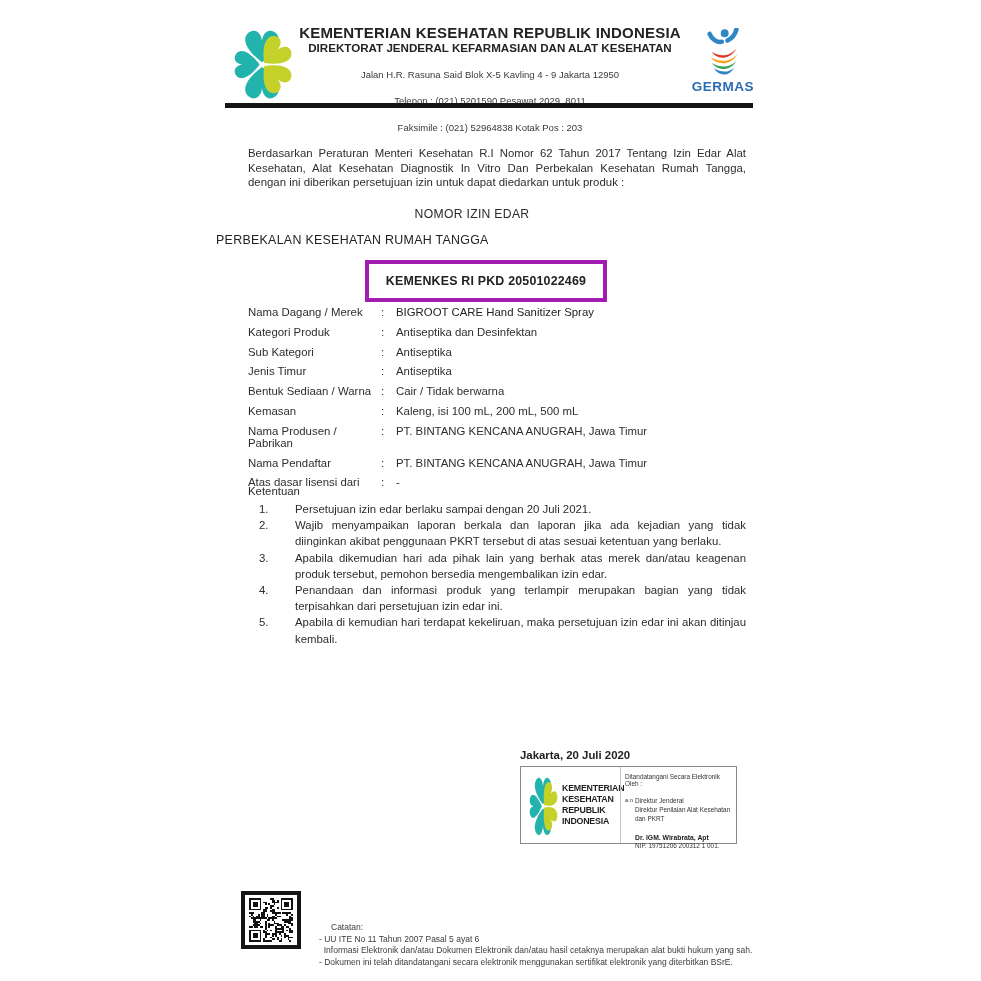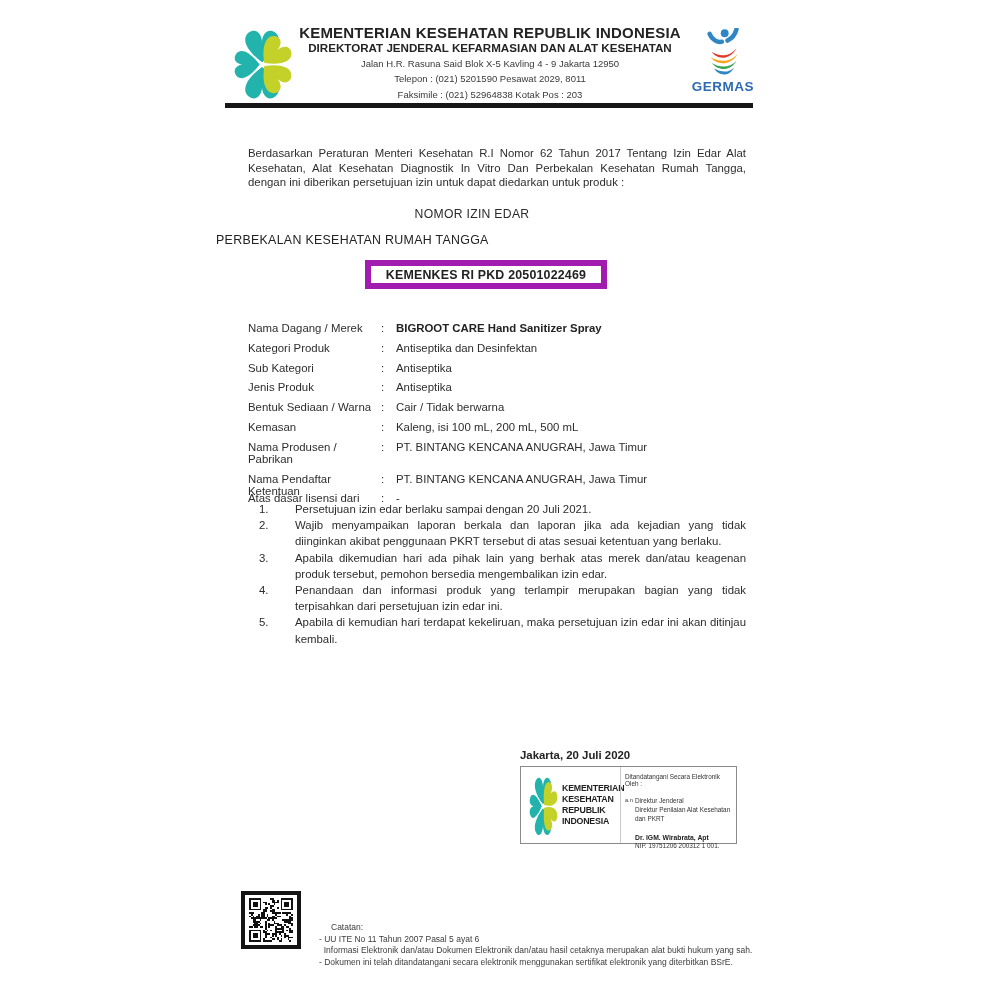--- a/index.html
+++ b/index.html
@@ -5,42 +5,42 @@
   * { margin:0; padding:0; box-sizing:border-box; }
   html,body { background:#ffffff; }
   body { font-family:"Liberation Sans","DejaVu Sans",sans-serif; color:#2e2e2e; }
   .page { position:relative; width:981px; height:981px; background:#fff; overflow:hidden;border-radius:16px; }
 
   
   .letterhead-logo { position:absolute; left:221px; top:24px; width:82px; height:78px; }
   .head-text { position:absolute; left:288px; top:24px; width:404px; text-align:center; }
   .head-ministry { font-size:15px; font-weight:bold; letter-spacing:.2px; color:#232323; line-height:17px; white-space:nowrap; }
   .head-directorate { font-size:11.6px; font-weight:bold; color:#232323; line-height:13px; white-space:nowrap; }
-  .head-contact { font-size:9.5px; color:#3a3a3a; line-height:11.4px; margin-top:4px; }
+  .head-contact { font-size:9.5px; color:#3a3a3a; line-height:11.4px; margin-top:15px; }
   .germas { position:absolute; left:686px; top:28px; width:74px; height:70px; text-align:center; }
   .germas svg { display:block; margin:0 auto; }
   .germas-label { font-size:13.5px; font-weight:bold; color:#2c6bb3; letter-spacing:.5px; line-height:13px; }
   .head-rule { position:absolute; left:225px; top:103px; width:528px; height:5px; background:#161616; }
 
   
   .intro { position:absolute; left:248px; top:146px; width:498px; font-size:11.4px; line-height:14.6px; text-align:justify; color:#2d2d2d; }
 
   
   .nie-title { position:absolute; left:208px; top:207px; width:528px; text-align:center; font-size:12.2px; color:#2b2b2b; letter-spacing:.3px; }
   .cat-title { position:absolute; left:216px; top:233px; width:528px; text-align:left; font-size:12.4px; font-weight:normal; color:#222; letter-spacing:.3px; }
-  .license-box { position:absolute; left:365px; top:260px; width:242px; height:29px; border:6px solid #a21caf; display:flex; align-items:center; justify-content:center; background:#fff; }
+  .license-box { position:absolute; left:365px; top:260px; width:242px; height:42px; border:4px solid #a21caf; display:flex; align-items:center; justify-content:center; background:#fff; }
   .license-num { font-size:12.4px; font-weight:bold; color:#222; letter-spacing:.2px; }
 
   
-  .fields { position:absolute; left:248px; top:306px; width:500px;margin-top:16px; }
+  .fields { position:absolute; left:248px; top:306px; width:500px; }
   .frow { display:flex; font-size:11.4px; line-height:12px; margin-bottom:7.8px; color:#2d2d2d; }
   .flabel { width:133px; flex:none; }
   .fsep { width:15px; flex:none; }
   .fvalue { flex:1; }
-  .frow.bold-value .fvalue { font-weight:bold; color:#222; }
+  .frow.bold-value .fvalue { font-weight:normal; color:#222; }
 
   
   .ket-heading { position:absolute; left:248px; top:485px; font-size:11.4px; color:#2d2d2d; }
   .ket-list { position:absolute; left:259px; top:501px; width:487px; }
   .kitem { display:flex; font-size:11.4px; line-height:16.2px; color:#2d2d2d; }
   .knum { width:36px; flex:none; }
   .ktext { flex:1; text-align:justify; }
 
   
   .place-date { position:absolute; left:520px; top:749px; font-size:11.4px; font-weight:bold; color:#232323; }
@@ -120,21 +120,21 @@
       <span class="flabel">Kategori Produk</span>
       <span class="fsep">:</span>
       <span class="fvalue">Antiseptika dan Desinfektan</span>
     </div>
     <div class="frow">
       <span class="flabel">Sub Kategori</span>
       <span class="fsep">:</span>
       <span class="fvalue">Antiseptika</span>
     </div>
     <div class="frow">
-      <span class="flabel">Jenis Produk</span>
+      <span class="flabel">Jenis Timur</span>
       <span class="fsep">:</span>
       <span class="fvalue">Antiseptika</span>
     </div>
     <div class="frow">
       <span class="flabel">Bentuk Sediaan / Warna</span>
       <span class="fsep">:</span>
       <span class="fvalue">Cair / Tidak berwarna</span>
     </div>
     <div class="frow">
       <span class="flabel">Kemasan</span>

